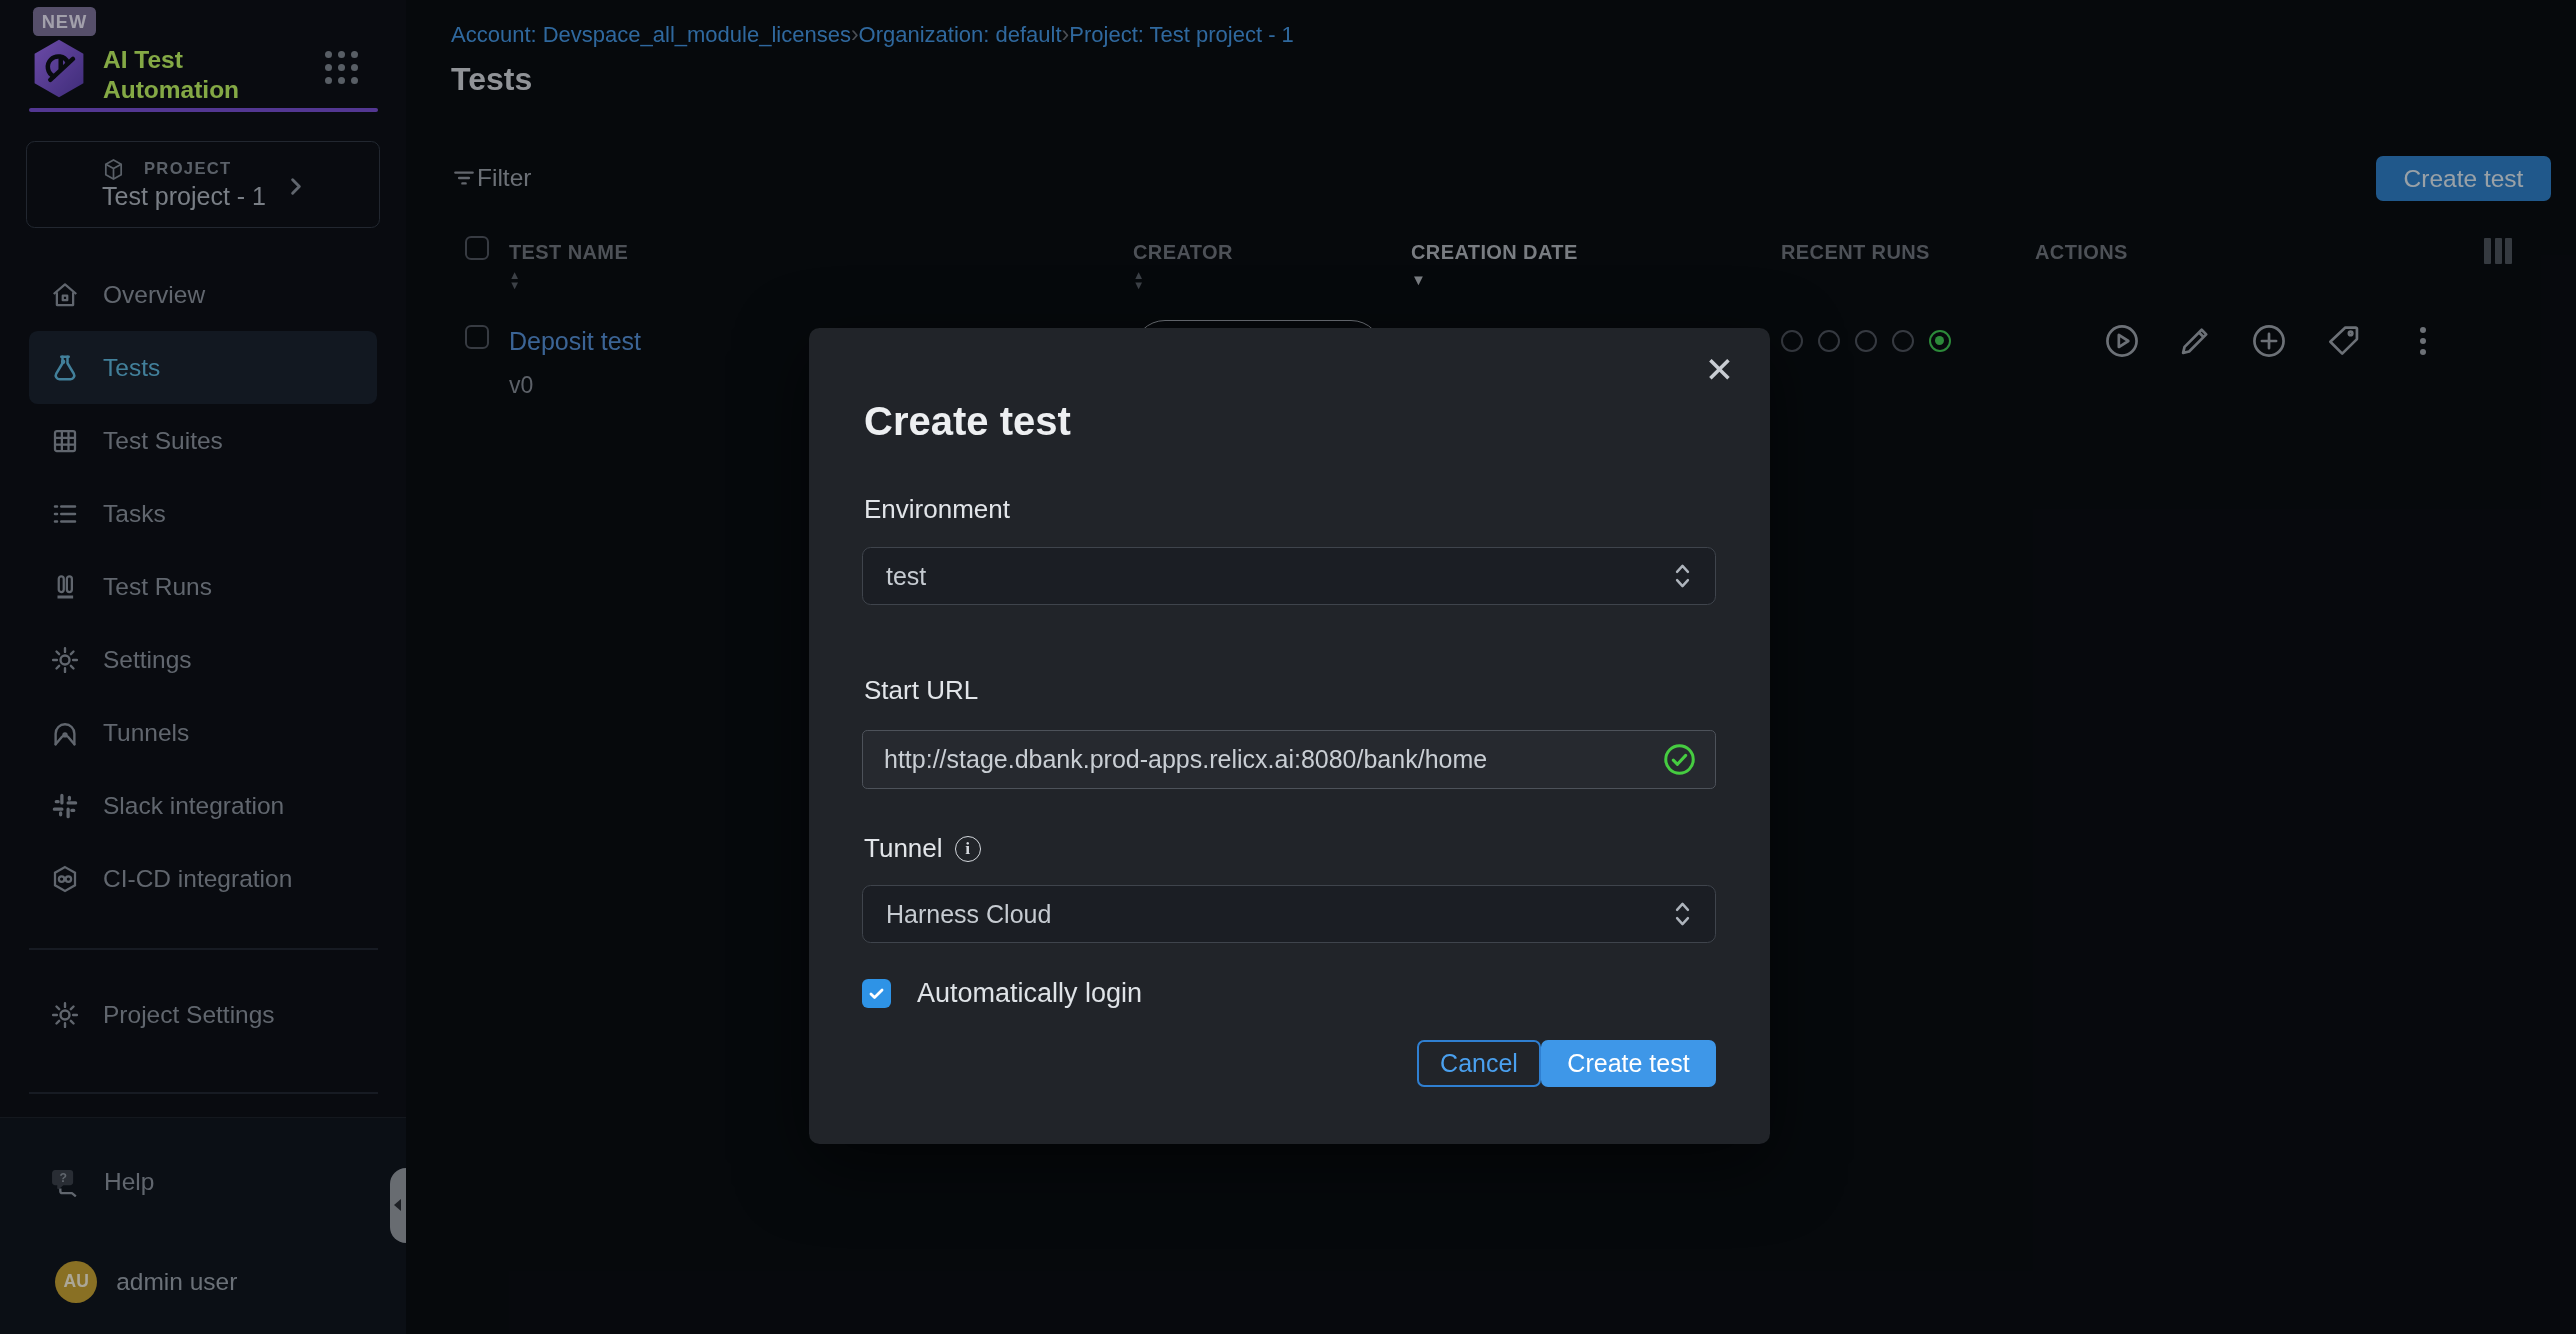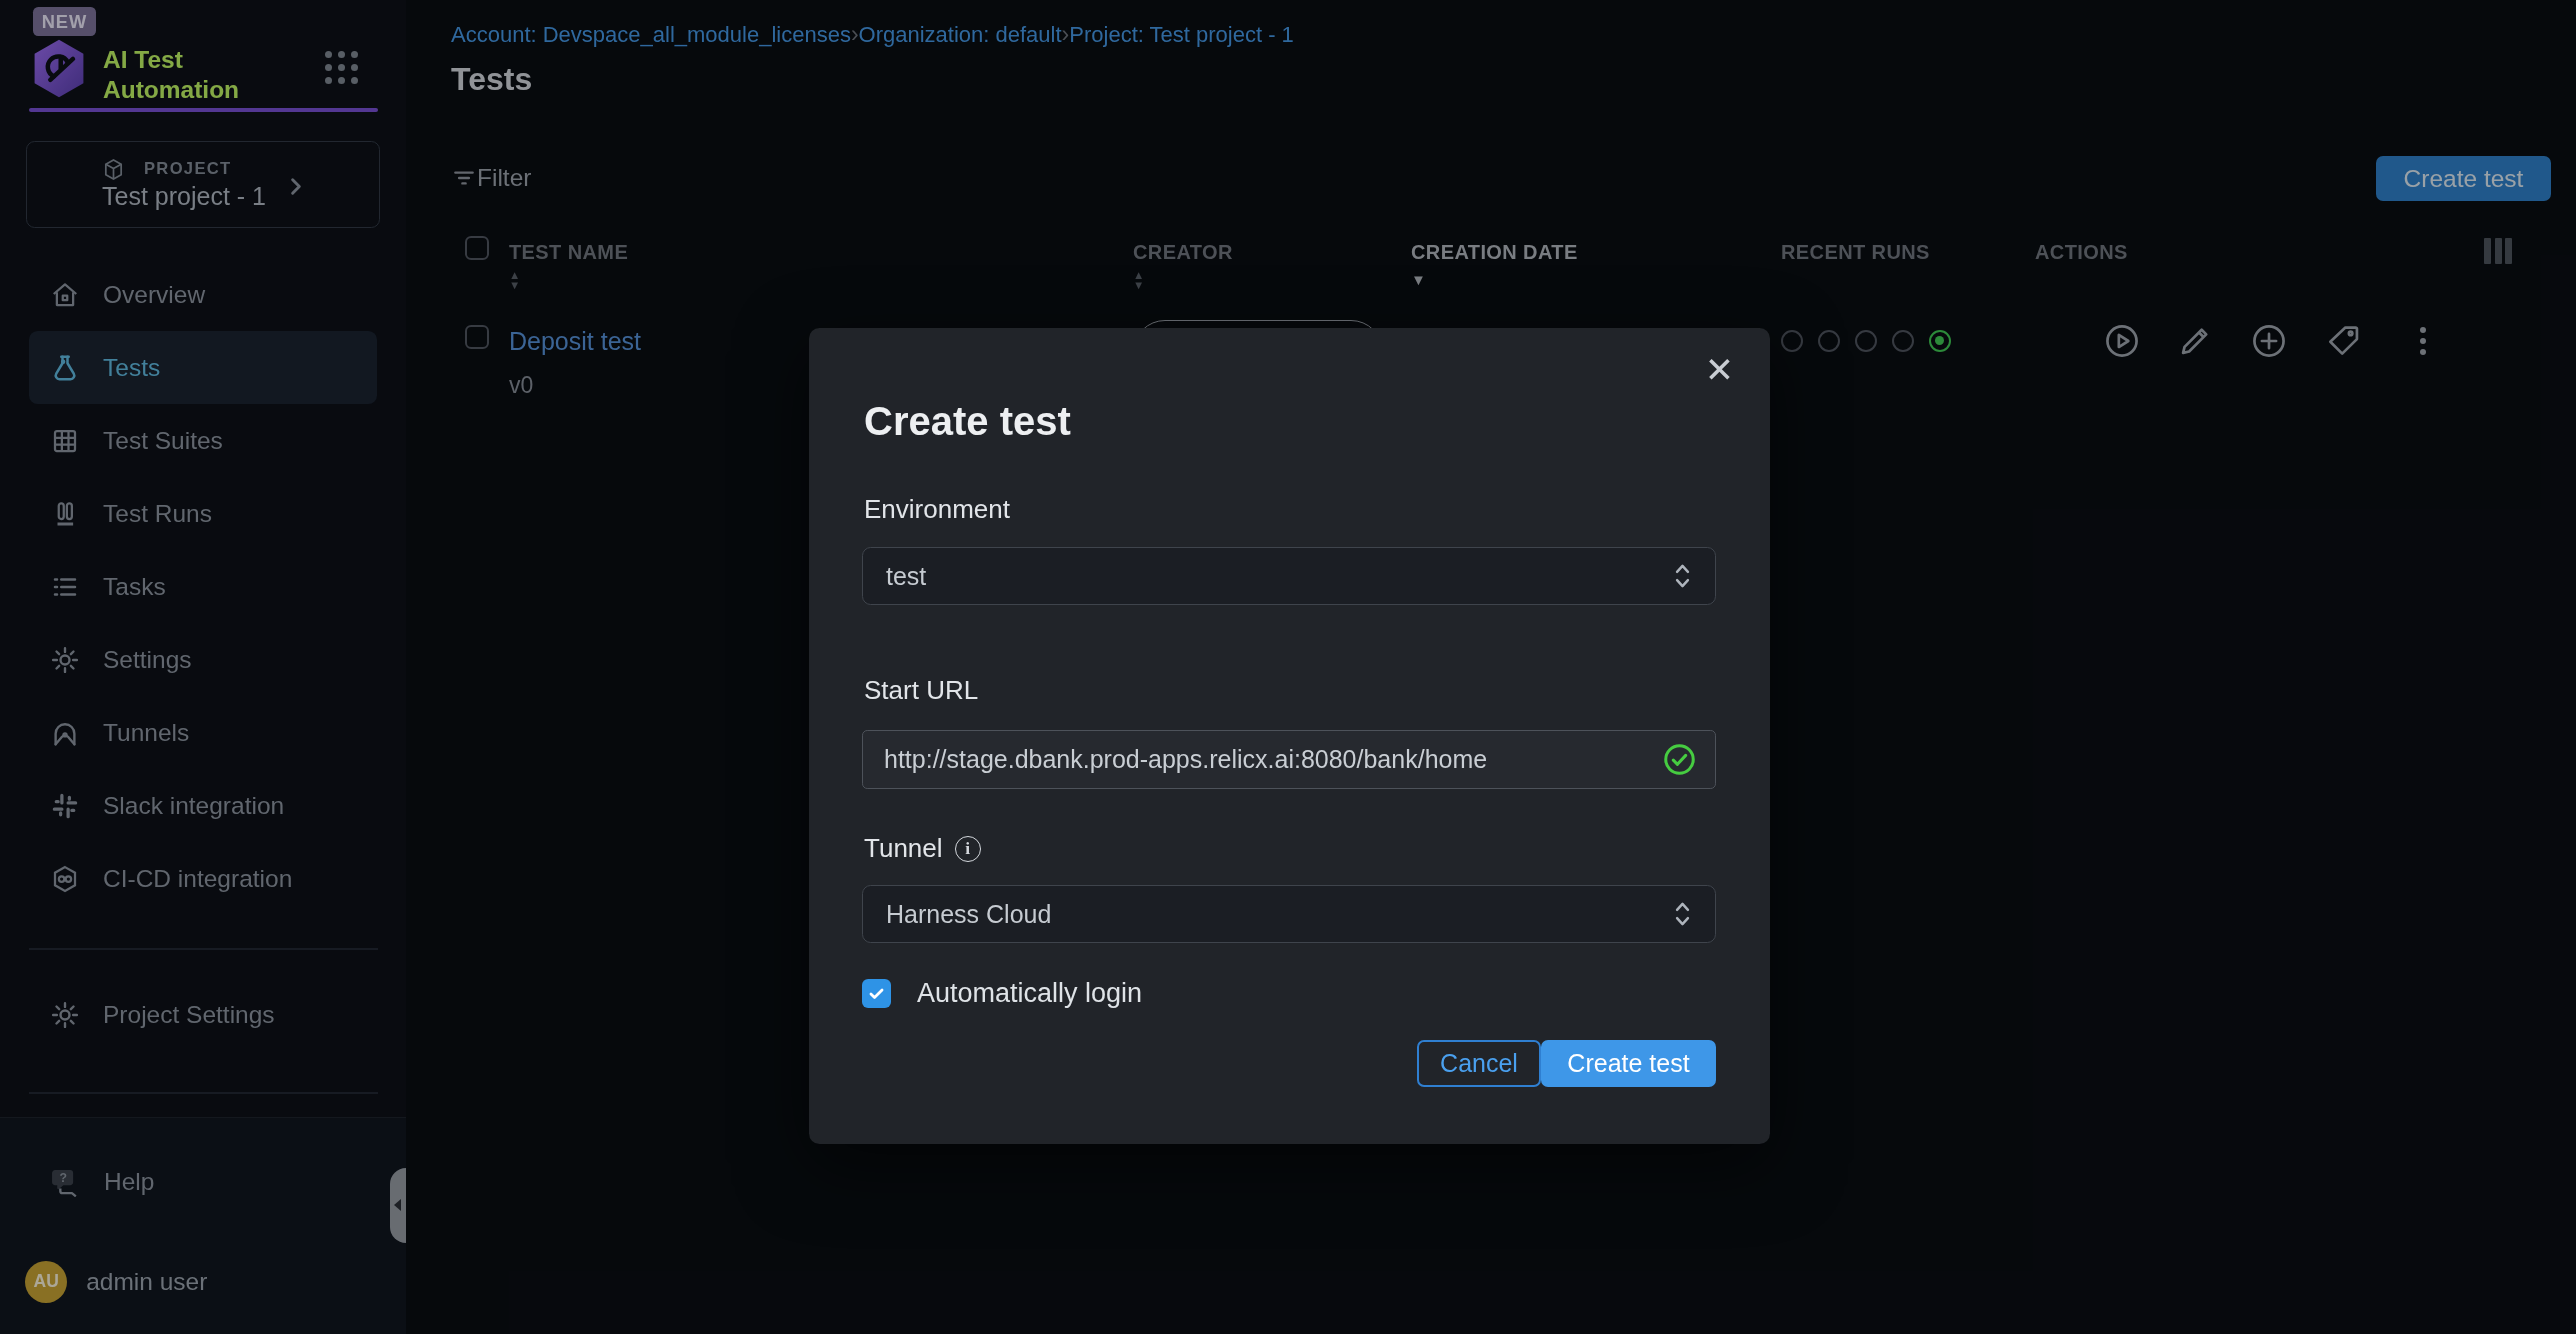--- a/index.html
+++ b/index.html
@@ -32,21 +32,21 @@
     padding-left:21px;gap:23px;font-size:24.5px;color:#8b939e;cursor:pointer;box-sizing:border-box;}
   .nav-item .ic{width:30px;height:30px;flex:0 0 30px;}
   .nav-item.active{background:#1a2330;color:#5fb8de;}
   .side-divider{position:absolute;left:29px;width:349px;height:1.7px;background:#222833;}
   .nav-single{position:absolute;left:0;width:406px;}
 
   .sidebar-bottom{position:absolute;left:0;bottom:0;width:406px;height:217px;background:#10161f;
     border-top:1.7px solid #1d232c;box-sizing:border-box;}
   .help-item{position:absolute;left:29px;top:27px;height:73px;display:flex;align-items:center;gap:23px;
     padding-left:21px;font-size:24.5px;color:#8b939e;cursor:pointer;}
-  .user-item{position:absolute;left:13px;top:127px;height:73px;display:flex;align-items:center;gap:19px;
+  .user-item{position:absolute;left:43px;top:127px;height:73px;display:flex;align-items:center;gap:19px;
     padding-left:12.2px;font-size:24.5px;color:#9aa2ac;cursor:pointer;}
   .avatar{width:42px;height:42px;border-radius:50%;background:#c4a134;color:#f6f0da;
     display:flex;align-items:center;justify-content:center;font-size:17.5px;font-weight:700;}
   .collapse-handle{position:absolute;left:390px;top:1168px;width:15.7px;height:75px;background:#959ba3;
     border-radius:38px 0 0 38px;cursor:pointer;}
   .collapse-handle:before{content:"";position:absolute;left:3.5px;top:31px;border:6.1px solid transparent;
     border-right:7.9px solid #2a2f36;border-left:0;}
 
   
   .main{position:absolute;left:406px;top:0;width:2170px;height:1334px;background:#0a0d12;}
@@ -193,35 +193,35 @@
       <span class="ic">
         <svg width="30" height="30" viewBox="0 0 24 24" fill="none" stroke="currentColor" stroke-width="1.8">
             <rect x="4" y="4" width="16" height="16" rx="1.5"></rect>
             <path d="M4 9.5h16M4 14.8h16M9.5 4v16M14.8 4v16"></path>
           </svg>
       </span>
       <span>Test Suites</span>
     </div>
     <div class="nav-item">
       <span class="ic">
+        <svg width="30" height="30" viewBox="0 0 24 24" fill="none" stroke="currentColor" stroke-width="2" stroke-linecap="round">
+            <path d="M9 6h11M9 12h11M9 18h11M4 6h1.6M4 12h1.6M4 18h1.6"></path>
+          </svg>
+      </span>
+      <span>Tasks</span>
+    </div>
+    <div class="nav-item">
+      <span class="ic">
         <svg width="30" height="30" viewBox="0 0 24 24" fill="none" stroke="currentColor" stroke-width="1.8">
             <rect x="7" y="3.5" width="4" height="12.5" rx="2"></rect>
             <rect x="13.5" y="3.5" width="4" height="12.5" rx="2"></rect>
             <path d="M6 20h12.5" stroke-width="2.4"></path>
           </svg>
       </span>
       <span>Test Runs</span>
-    </div>
-    <div class="nav-item">
-      <span class="ic">
-        <svg width="30" height="30" viewBox="0 0 24 24" fill="none" stroke="currentColor" stroke-width="2" stroke-linecap="round">
-            <path d="M9 6h11M9 12h11M9 18h11M4 6h1.6M4 12h1.6M4 18h1.6"></path>
-          </svg>
-      </span>
-      <span>Tasks</span>
     </div>
     <div class="nav-item">
       <span class="ic">
         <svg width="30" height="30" viewBox="0 0 24 24" fill="none" stroke="currentColor" stroke-width="1.9" stroke-linecap="round">
             <circle cx="12" cy="12" r="3.6"></circle>
             <path d="M12 2.5v3M12 18.5v3M2.5 12h3M18.5 12h3M5.2 5.2l2.1 2.1M16.7 16.7l2.1 2.1M18.8 5.2l-2.1 2.1M7.3 16.7l-2.1 2.1"></path>
           </svg>
       </span>
       <span>Settings</span>
     </div>

